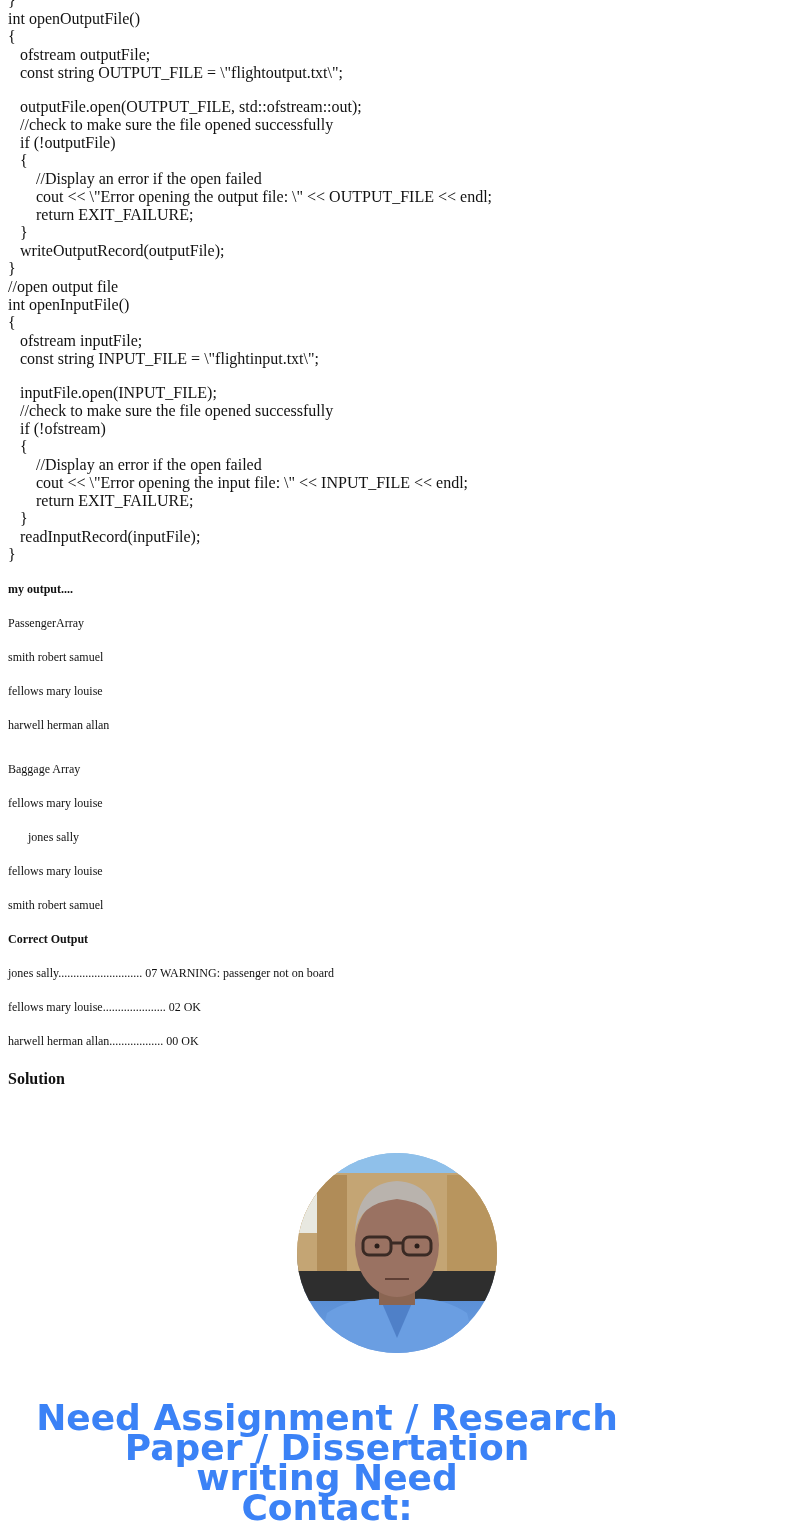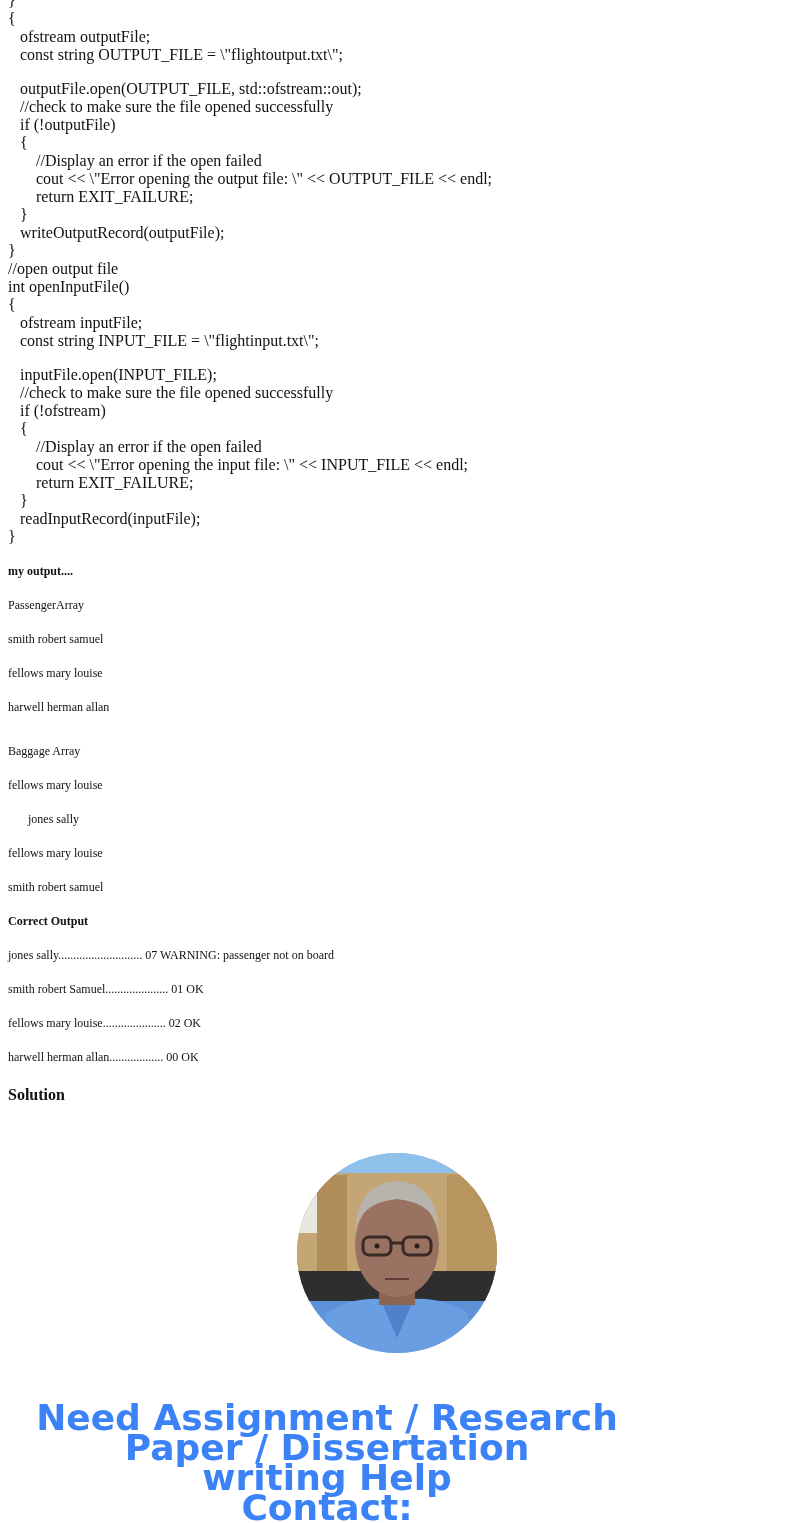--- a/index.html
+++ b/index.html
@@ -76,20 +76,21 @@
       color: #3b82f6;
     }
   </style>
 </head>
 <body>
 
 <div class="page">
 
   <div class="code">
     <span class="code-line">}</span>
+    <span class="code-line">int openOutputFile()</span>
     <span class="code-line">{</span>
     <span class="code-line">   ofstream outputFile;</span>
     <span class="code-line">   const string OUTPUT_FILE = \"flightoutput.txt\";</span>
     <span class="code-blank"></span>
     <span class="code-line">   outputFile.open(OUTPUT_FILE, std::ofstream::out);</span>
     <span class="code-line">   //check to make sure the file opened successfully</span>
     <span class="code-line">   if (!outputFile)</span>
     <span class="code-line">   {</span>
     <span class="code-line">       //Display an error if the open failed</span>
     <span class="code-line">       cout &lt;&lt; \"Error opening the output file: \" &lt;&lt; OUTPUT_FILE &lt;&lt; endl;</span>
@@ -124,21 +125,20 @@
     <p class="para" style="margin-top:26px;">Baggage Array</p>
     <p class="para" style="margin-top:16px;">fellows mary louise</p>
     <p class="para" style="margin-top:16px;margin-left:20px;">jones sally</p>
     <p class="para" style="margin-top:16px;">fellows mary louise</p>
     <p class="para" style="margin-top:16px;">smith robert samuel</p>
   </div>
 
   <div style="margin-top: 16px;">
     <p class="para bold">Correct Output</p>
     <p class="para" style="margin-top:16px;">jones sally............................ 07 WARNING: passenger not on board</p>
-    <p class="para" style="margin-top:16px;">smith robert Samuel..................... 01 OK</p>
     <p class="para" style="margin-top:16px;">fellows mary louise..................... 02 OK</p>
     <p class="para" style="margin-top:16px;">harwell herman allan.................. 00 OK</p>
   </div>
 
   <h3 class="solution-heading" style="margin-top: 18px;">Solution</h3>
 </div>
 
 <div class="avatar-wrap" title="Profile photo of an older man with glasses in a blue shirt">
   <svg width="200" height="200" viewBox="0 0 200 200">
 
@@ -165,15 +165,15 @@
     <line x1="94" y1="90" x2="106" y2="90" stroke="#3a2a24" stroke-width="3"></line>
     <circle cx="80" cy="93" r="2.5" fill="#2a1e1a"></circle>
     <circle cx="120" cy="93" r="2.5" fill="#2a1e1a"></circle>
 
     <line x1="88" y1="126" x2="112" y2="126" stroke="#5e3e34" stroke-width="2"></line>
   </svg>
 </div>
 
 <div class="footer">
   <div>Need Assignment / Research Paper / Dissertation</div>
-  <div>writing Help</div>
+  <div>writing Need</div>
   <div>Contact: drjack9650@gmail.com</div>
 </div>
 
 </body></html>

